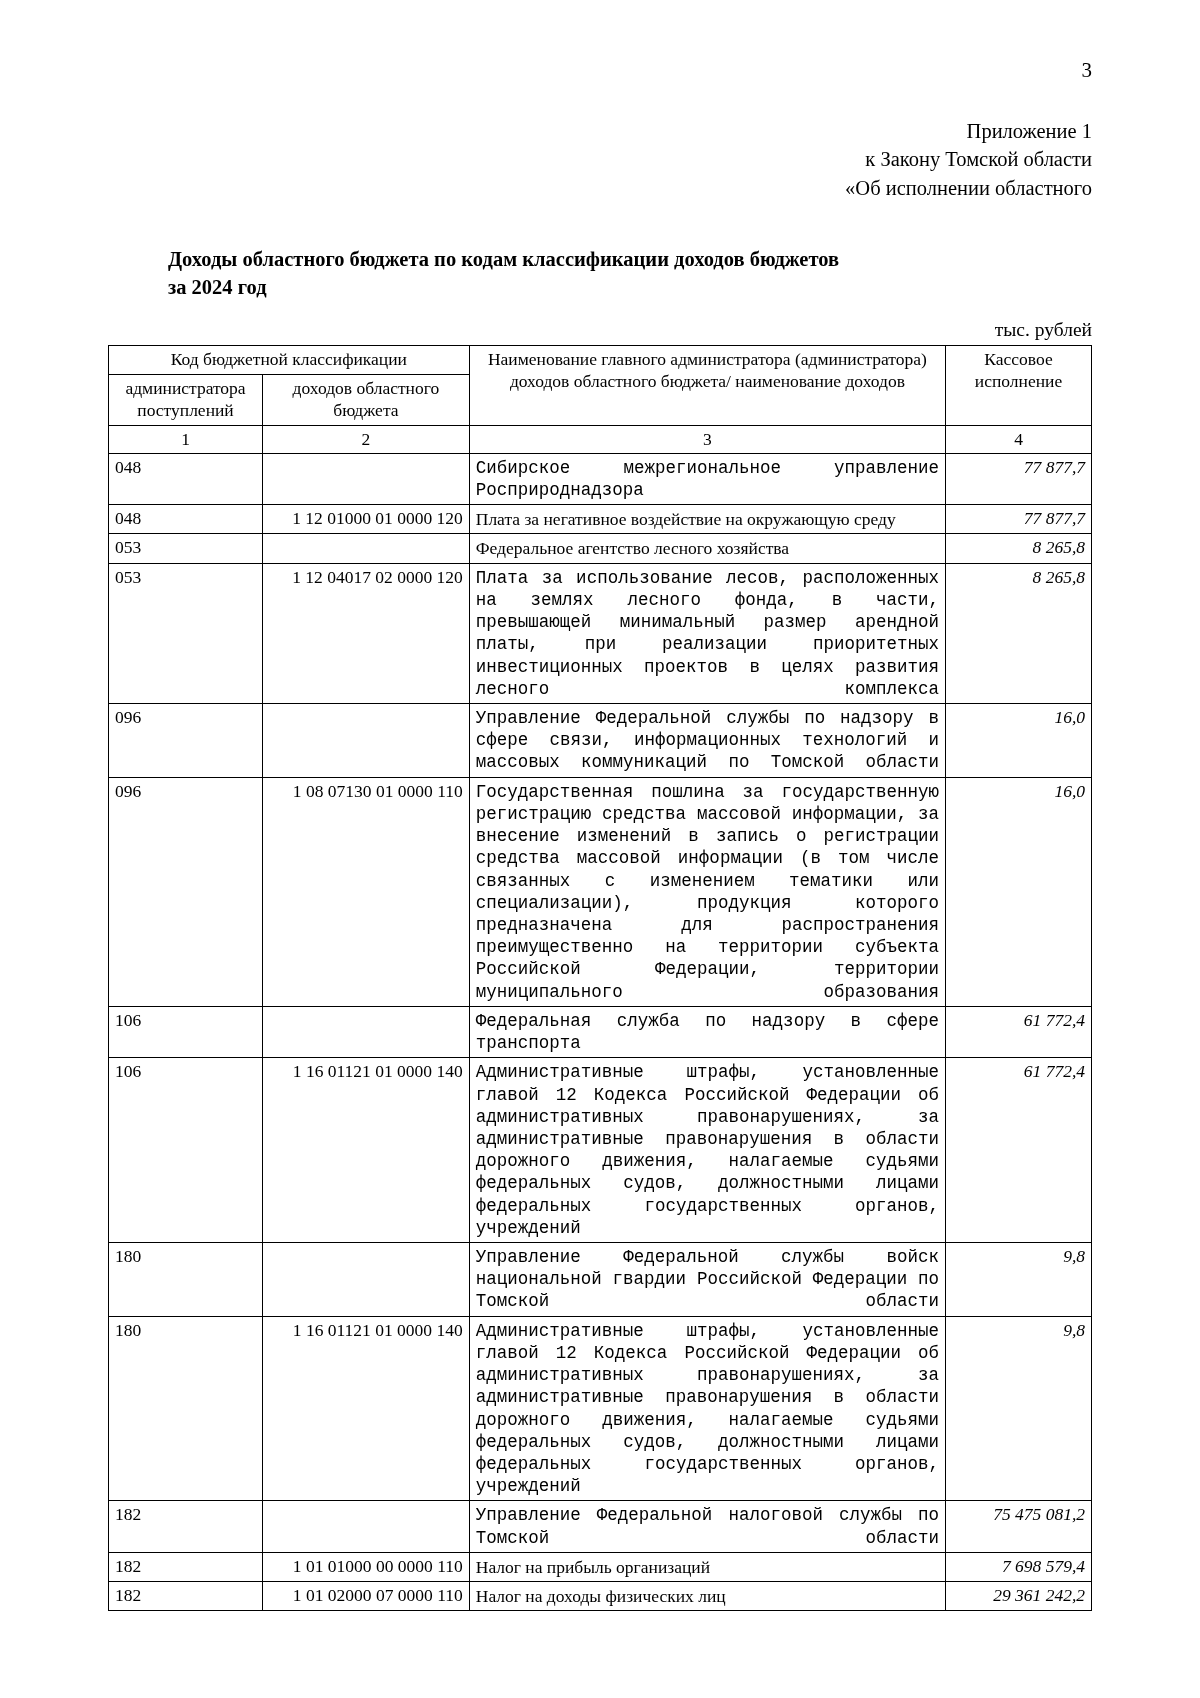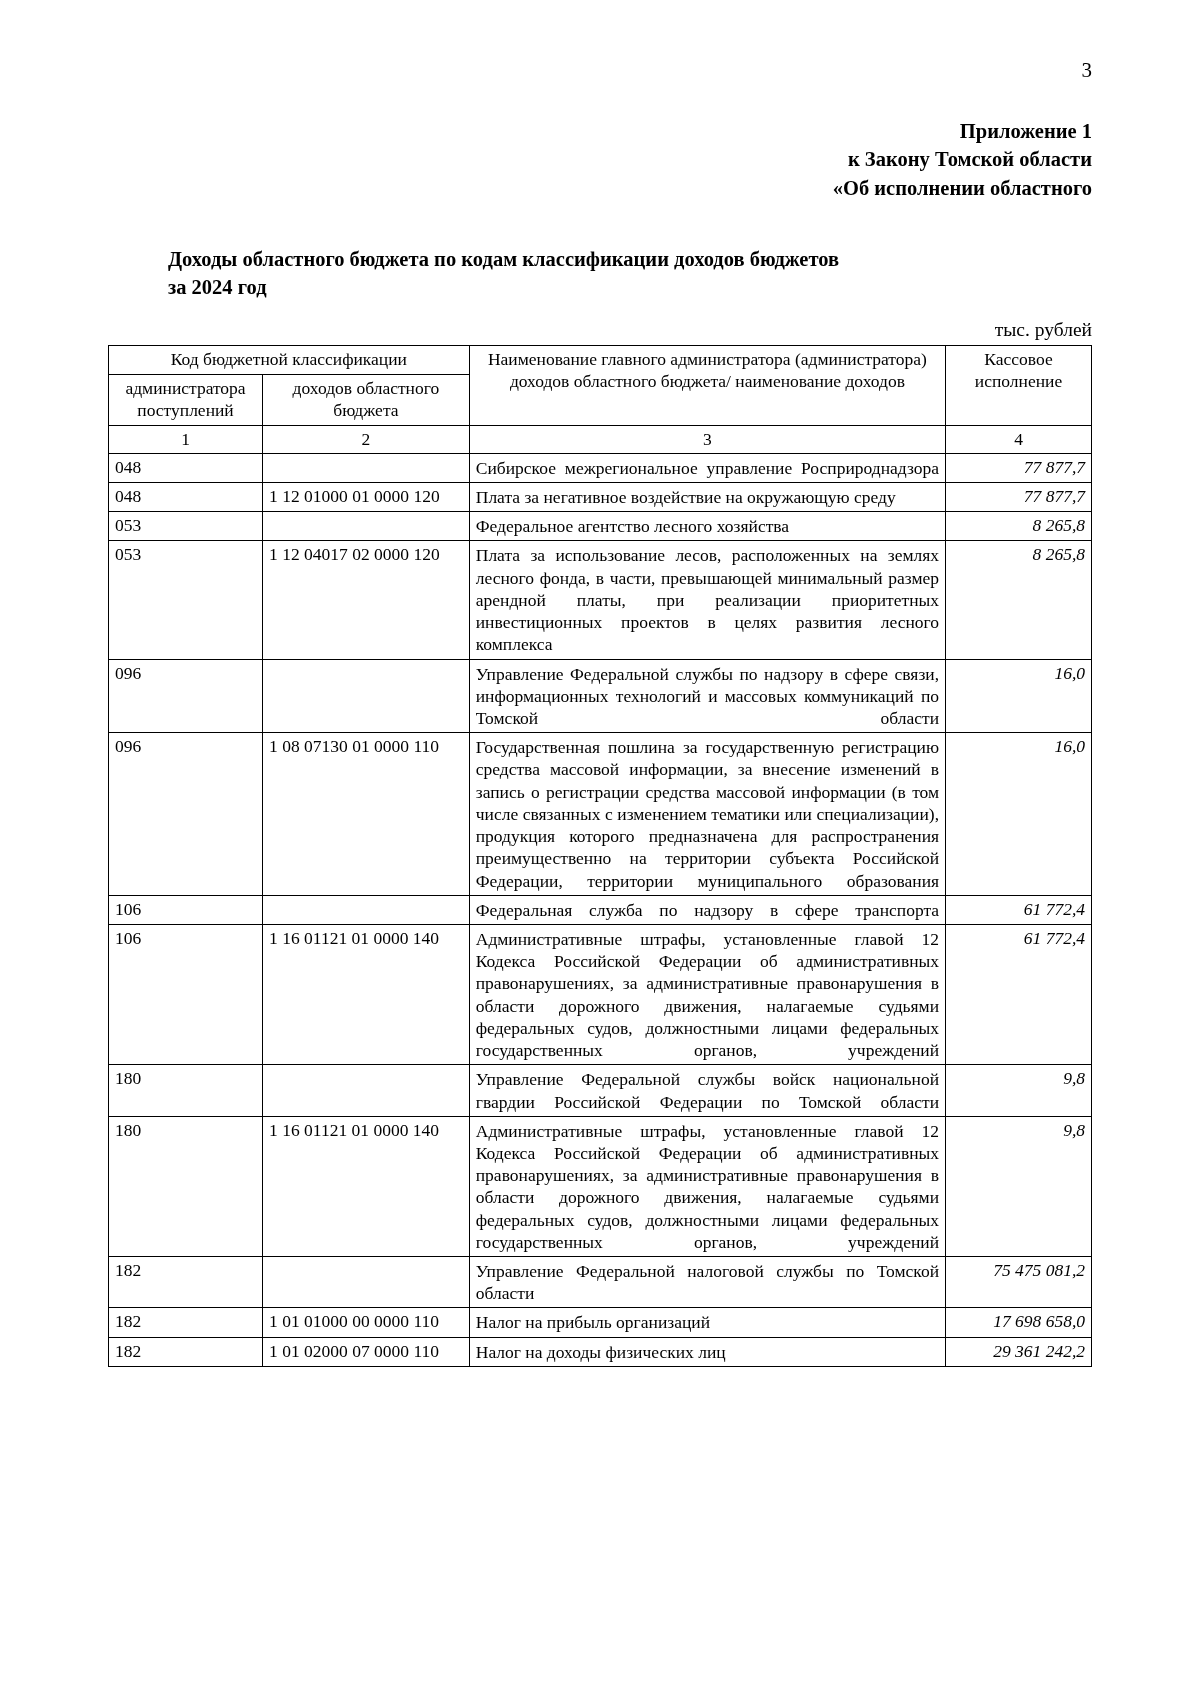--- a/index.html
+++ b/index.html
@@ -27,21 +27,20 @@
     margin: 0 0 36px 0;
   }
   .appendix-block {
     text-align: right;
     font-size: 20.5px;
     line-height: 1.38;
     margin: 0 0 44px 0;
   }
   .appendix-block div {
     white-space: nowrap;
-    font-weight: bold;
   }
   .doc-title {
     text-align: left;
     font-size: 20.5px;
     font-weight: bold;
     line-height: 1.35;
     margin: 0 60px 8px 60px;
   }
   .units {
     text-align: right;
@@ -74,39 +73,40 @@
   .numrow td {
     text-align: center;
     padding: 1px 6px;
     line-height: 1.2;
   }
   .just {
     text-align: justify;
     text-align-last: justify;
     line-height: 1.27;
     hyphens: none;
+    font-family: Liberation Mono, monospace;
   }
   .just-left {
     text-align: justify;
     line-height: 1.27;
   }
   .bold { font-weight: bold; }
   .cash {
     text-align: right;
     vertical-align: middle;
     padding-right: 10px;
     white-space: nowrap;
     font-style: italic;
   }
   .admin-mid {
     text-align: left;
     vertical-align: middle;
   }
   .code-mid {
-    text-align: left;
+    text-align: right;
     vertical-align: middle;
     white-space: nowrap;
   }
 </style>
 </head>
 <body>
 
 <div class="page">
 
   <div class="page-number">3</div>
@@ -212,21 +212,21 @@
       <tr>
         <td class="admin-mid bold">182</td>
         <td class="code-mid"></td>
         <td class="just bold">Управление Федеральной налоговой службы по Томской области</td>
         <td class="cash bold">75 475 081,2</td>
       </tr>
       <tr>
         <td class="admin-mid">182</td>
         <td class="code-mid">1 01 01000 00 0000 110</td>
         <td class="just-left">Налог на прибыль организаций</td>
-        <td class="cash">17 698 658,0</td>
+        <td class="cash">7 698 579,4</td>
       </tr>
       <tr>
         <td class="admin-mid">182</td>
         <td class="code-mid">1 01 02000 07 0000 110</td>
         <td class="just-left">Налог на доходы физических лиц</td>
         <td class="cash">29 361 242,2</td>
       </tr>
     </tbody>
   </table>
 

